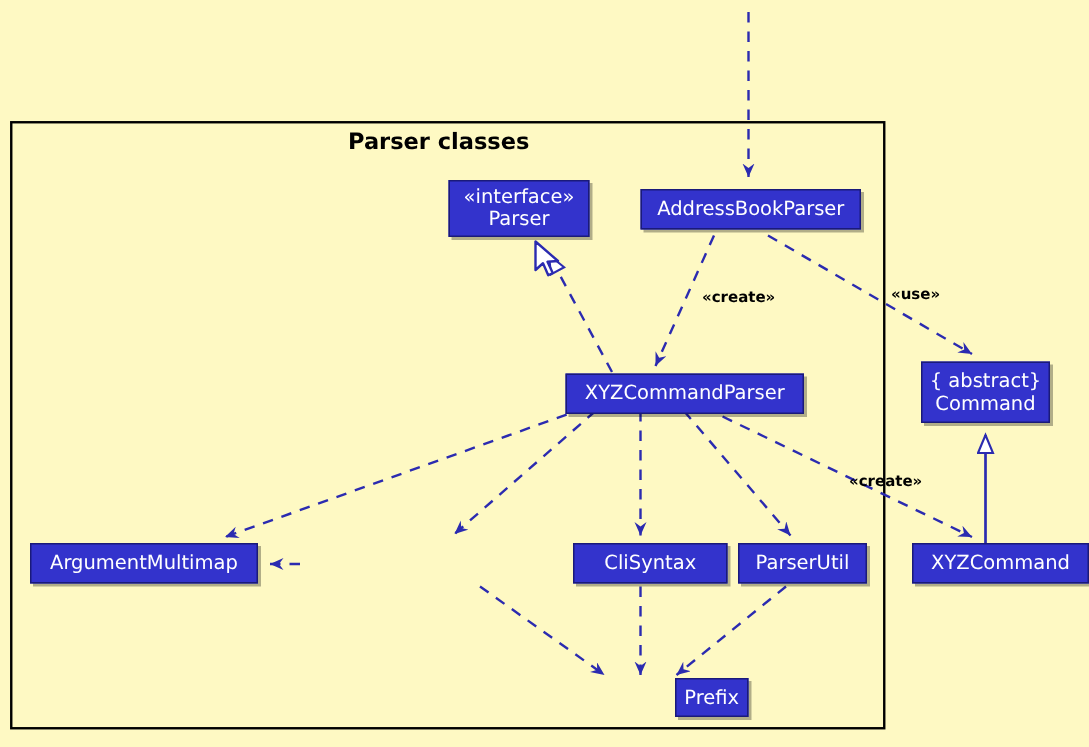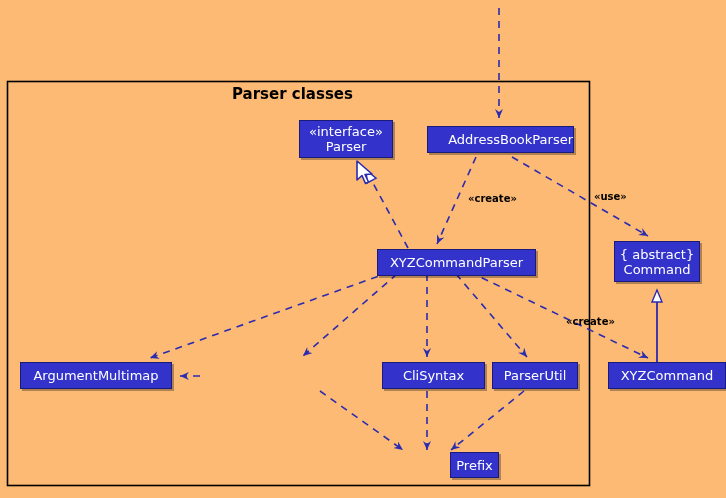--- a/index.html
+++ b/index.html
@@ -4,21 +4,21 @@
 <style>
   html, body {
     margin: 0;
     padding: 0;
     background: #ffffff;
   }
   #canvas {
     position: relative;
     width: 726px;
     height: 498px;
-    background: #fdba74;
+    background: #fef9c3;
     overflow: hidden;
     font-family: "DejaVu Sans", sans-serif;
   }
   #svg-layer {
     position: absolute;
     left: 0;
     top: 0;
     width: 726px;
     height: 498px;
   }
@@ -113,21 +113,21 @@
     <path d="M657,362 L657,290" stroke="#2b2bb0" stroke-width="1.8" fill="none" marker-end="url(#arrow-hollow)"></path>
   </svg>
 
   <div class="pkg-title" style="left:232px; top:85px;">Parser classes</div>
 
   <div class="uml-box" style="left:299px; top:120px; width:94px; height:38px;">
     <span class="line1">«interface»</span>
     <span class="line2">Parser</span>
   </div>
 
-  <div class="uml-box" style="left:427px; top:126px; width:147px; height:27px;align-items:flex-end;">
+  <div class="uml-box" style="left:427px; top:126px; width:147px; height:27px;">
     <span class="line1">AddressBookParser</span>
   </div>
 
   <div class="uml-box" style="left:347px; top:249px; width:159px; height:27px;margin-left:30px;">
     <span class="line1">XYZCommandParser</span>
   </div>
 
   <div class="uml-box" style="left:614px; top:241px; width:86px; height:41px;">
     <span class="line1">{ abstract}</span>
     <span class="line2">Command</span>

